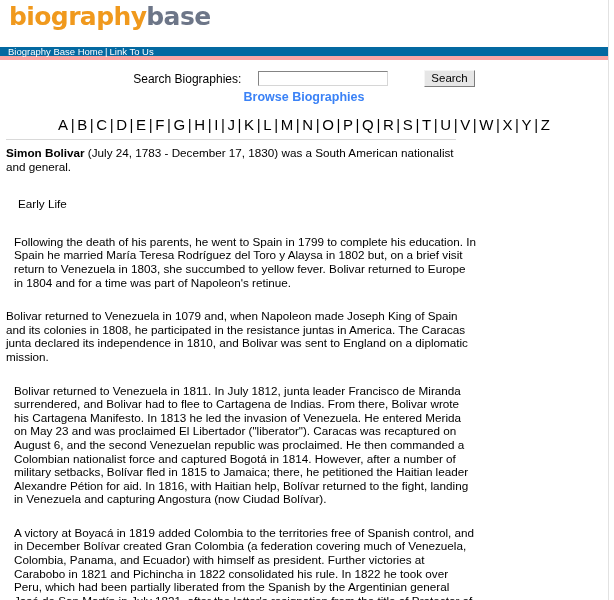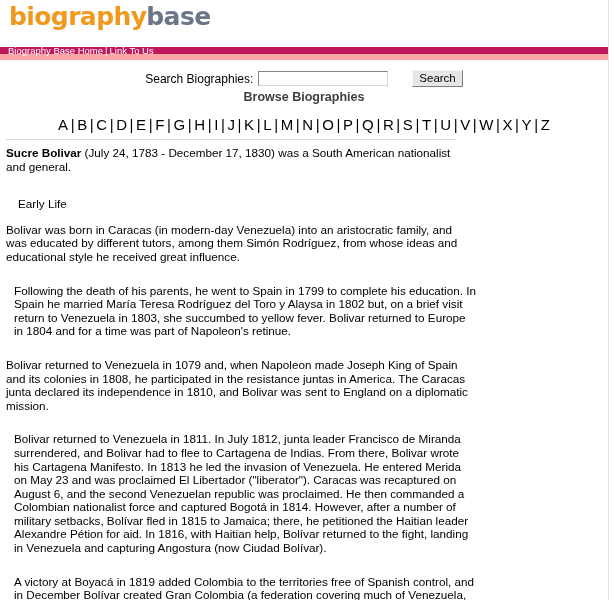--- a/index.html
+++ b/index.html
@@ -35,29 +35,29 @@
     font-weight: bold;
     letter-spacing: -0.6px;
     line-height: 28px;
     white-space: nowrap;
   }
   .logo-a { color: #f0991d; }
   .logo-b { color: #6d7688; }
 
   
   .navbar {
-    background: #be185d;
+    background: #0369a1;
     height: 14px;
     width: 100%;
     box-sizing: border-box;
     padding: 0 0 0 8px;
     display: flex;
     align-items: center;
     border-top: 1px solid #ffffff;
-    border-bottom: 6px solid #fca5a5;
+    border-bottom: 4px solid #fca5a5;
   }
   .navbar-inner {
     font-size: 9.5px;
     color: #ffffff;
     line-height: 12px;
     white-space: nowrap;
   }
   .navbar-inner a {
     color: #ffffff;
     text-decoration: none;
@@ -66,21 +66,21 @@
 
   
   .search-block {
     text-align: center;
     padding-top: 10px;
   }
   .search-row {
     display: flex;
     align-items: center;
     justify-content: center;
-    gap: 0;
+    gap: 12px;
     font-size: 12px;
   }
   .search-label {
     font-size: 12px;
     color: #000;
     margin-right: 5px;
   }
   .search-input {
     width: 124px;
     height: 13px;
@@ -102,21 +102,21 @@
     border-color: #f5f5f5 #7d7d7d #7d7d7d #f5f5f5;
     padding: 1px 6px 2px 6px;
     color: #000;
     line-height: 12px;
     cursor: pointer;
   }
   .browse-title {
     font-size: 12.5px;
     font-weight: bold;
     margin-top: 3px;
-    color: #404040;
+    color: #3b82f6;
   }
   .alpha-row {
     font-size: 15px;
     margin-top: 12px;
     color: #000;
     white-space: nowrap;
     letter-spacing: 0.1px;
   }
   .alpha-row a {
     color: #000;
@@ -197,25 +197,24 @@
       <input class="search-input" type="text" placeholder="" style="">
       <button class="search-button">Search</button>
     </div>
     <div class="browse-title">Browse Biographies</div>
     <div class="alpha-row"><a href="#">A</a><span class="alpha-sep">|</span><a href="#">B</a><span class="alpha-sep">|</span><a href="#">C</a><span class="alpha-sep">|</span><a href="#">D</a><span class="alpha-sep">|</span><a href="#">E</a><span class="alpha-sep">|</span><a href="#">F</a><span class="alpha-sep">|</span><a href="#">G</a><span class="alpha-sep">|</span><a href="#">H</a><span class="alpha-sep">|</span><a href="#">I</a><span class="alpha-sep">|</span><a href="#">J</a><span class="alpha-sep">|</span><a href="#">K</a><span class="alpha-sep">|</span><a href="#">L</a><span class="alpha-sep">|</span><a href="#">M</a><span class="alpha-sep">|</span><a href="#">N</a><span class="alpha-sep">|</span><a href="#">O</a><span class="alpha-sep">|</span><a href="#">P</a><span class="alpha-sep">|</span><a href="#">Q</a><span class="alpha-sep">|</span><a href="#">R</a><span class="alpha-sep">|</span><a href="#">S</a><span class="alpha-sep">|</span><a href="#">T</a><span class="alpha-sep">|</span><a href="#">U</a><span class="alpha-sep">|</span><a href="#">V</a><span class="alpha-sep">|</span><a href="#">W</a><span class="alpha-sep">|</span><a href="#">X</a><span class="alpha-sep">|</span><a href="#">Y</a><span class="alpha-sep">|</span><a href="#">Z</a></div>
   </div>
 
   <div class="article">
     <hr class="rule">
 
-    <p class="body-text"><span class="lead-name">Sucre Bolivar</span><span> (July 24, 1783 - December 17, 1830) was a South American nationalist and general.</span></p>
+    <p class="body-text"><span class="lead-name">Simon Bolivar</span><span> (July 24, 1783 - December 17, 1830) was a South American nationalist and general.</span></p>
 
     <div class="section-block">
       <div class="section-head">Early Life</div>
-      <div class="section-body">Bolivar was born in Caracas (in modern-day Venezuela) into an aristocratic family, and was educated by different tutors, among them Simón Rodríguez, from whose ideas and educational style he received great influence.</div>
     </div>
 
     <p class="para">Following the death of his parents, he went to Spain in 1799 to complete his education. In Spain he married María Teresa Rodríguez del Toro y Alaysa in 1802 but, on a brief visit return to Venezuela in 1803, she succumbed to yellow fever. Bolivar returned to Europe in 1804 and for a time was part of Napoleon's retinue.</p>
 
     <div class="section-block">
       <div class="section-body">Bolivar returned to Venezuela in 1079 and, when Napoleon made Joseph King of Spain and its colonies in 1808, he participated in the resistance juntas in America. The Caracas junta declared its independence in 1810, and Bolivar was sent to England on a diplomatic mission.</div>
     </div>
 
     <p class="para">Bolivar returned to Venezuela in 1811. In July 1812, junta leader Francisco de Miranda surrendered, and Bolivar had to flee to Cartagena de Indias. From there, Bolivar wrote his Cartagena Manifesto. In 1813 he led the invasion of Venezuela. He entered Merida on May 23 and was proclaimed El Libertador ("liberator"). Caracas was recaptured on August 6, and the second Venezuelan republic was proclaimed. He then commanded a Colombian nationalist force and captured Bogotá in 1814. However, after a number of military setbacks, Bolívar fled in 1815 to Jamaica; there, he petitioned the Haitian leader Alexandre Pétion for aid. In 1816, with Haitian help, Bolívar returned to the fight, landing in Venezuela and capturing Angostura (now Ciudad Bolívar).</p>
     <p class="para">A victory at Boyacá in 1819 added Colombia to the territories free of Spanish control, and in December Bolívar created Gran Colombia (a federation covering much of Venezuela, Colombia, Panama, and Ecuador) with himself as president. Further victories at Carabobo in 1821 and Pichincha in 1822 consolidated his rule. In 1822 he took over Peru, which had been partially liberated from the Spanish by the Argentinian general José de San Martín in July 1821, after the latter's resignation from the title of Protector of Peruvian Freedom. Bolívar was named president on September 10. Bolívar, assisted by Antonio José de Sucre</p>

